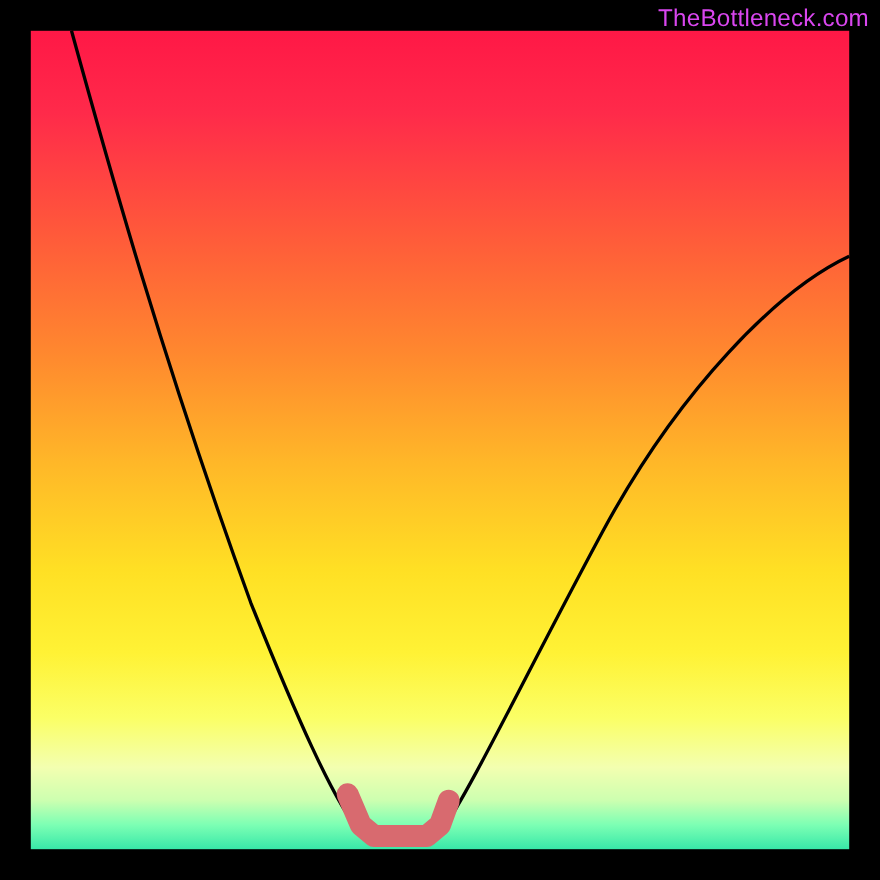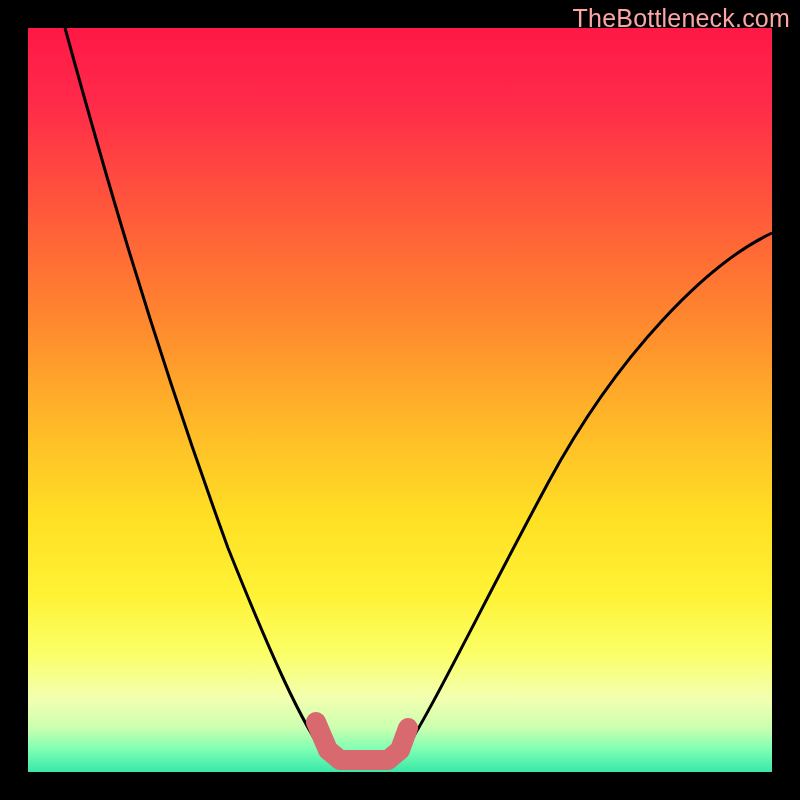--- a/index.html
+++ b/index.html
@@ -37,22 +37,22 @@
       #f3ffb0 90%,
       #cdffb0 94%,
       #7dffb4 97%,
       #38e8a8 100%
     );
   }
   .watermark {
     position: absolute;
     top: 4px;
     right: 10px;
-    color: #fca5a5;
-    font-size: 25px;
+    color: #d946ef;
+    font-size: 22px;
     letter-spacing: 0.2px;
     font-weight: 500;
     user-select: none;
   }
   svg.curves {
     position: absolute;
     left: 0;
     top: 0;
     width: 744px;
     height: 744px;

